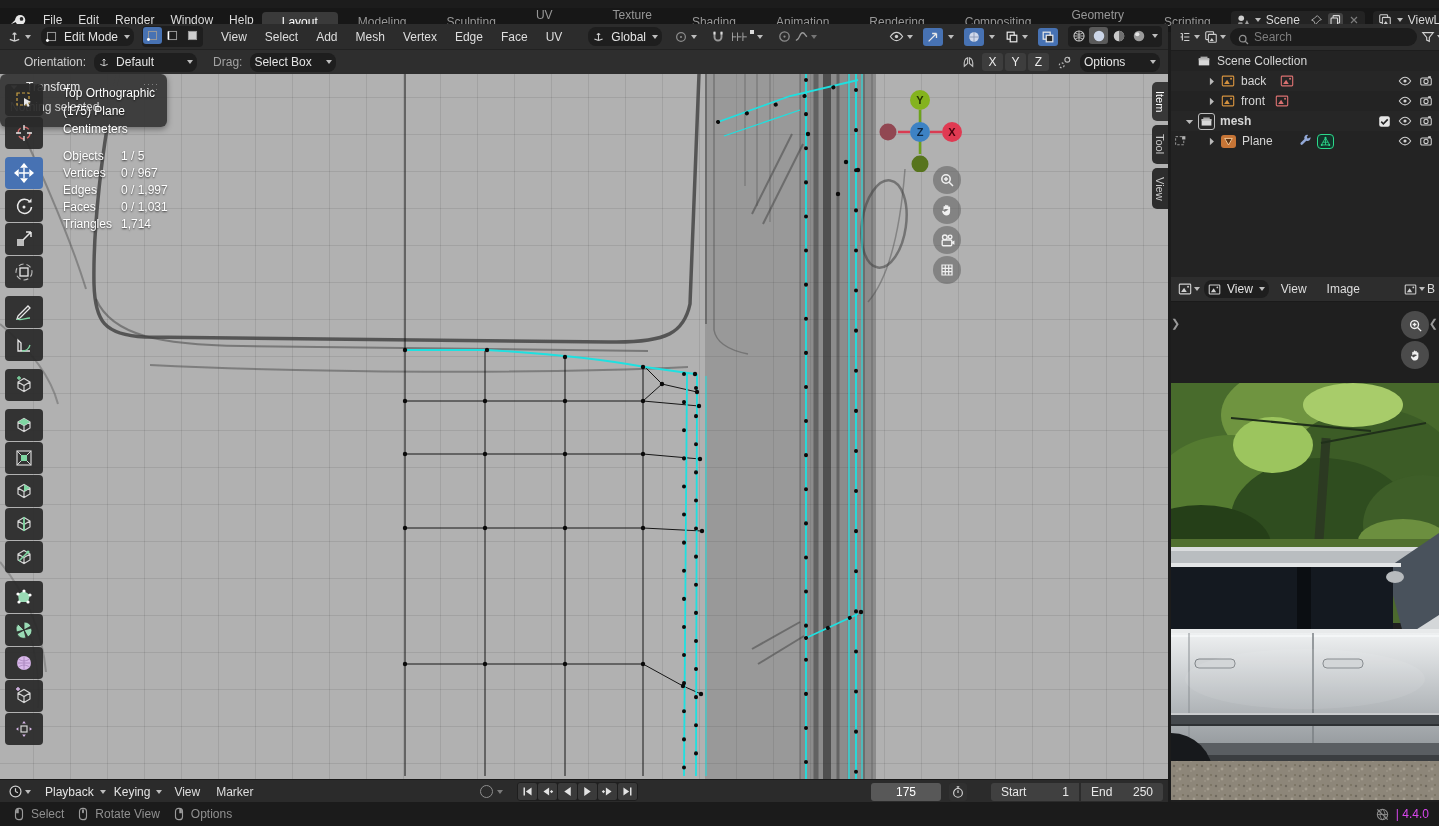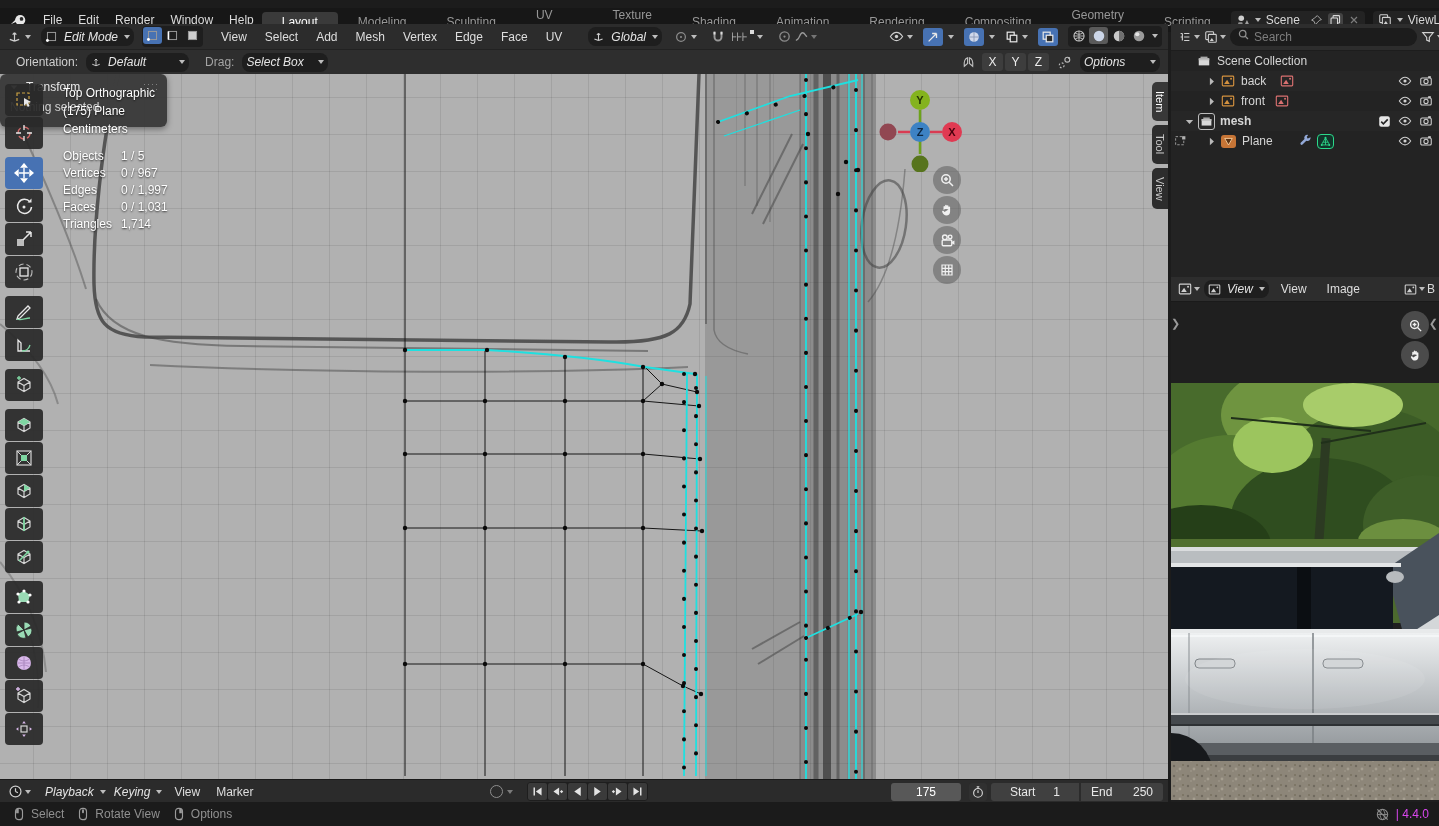--- a/index.html
+++ b/index.html
@@ -9,21 +9,21 @@
   .row{display:flex;align-items:center;}
   .grow{flex:1;}
   svg.ic{display:block;}
   
   #topbar{left:0;top:8px;width:1439px;height:24px;background:#171717;display:flex;align-items:center;}
   .menu{padding:0 8px;height:24px;display:flex;align-items:center;color:#dcdcdc;cursor:default;}
   .wtab{padding:0 20px;height:20px;margin-top:4px;display:flex;align-items:center;color:#979797;border-radius:4px 4px 0 0;}
   .wtab.active{background:#3a3a3a;color:#fdfdfd;}
   .idwidget{display:flex;align-items:center;gap:5px;background:#232323;border-radius:4px;height:19px;padding:0 5px;}
   
-  .dd{background:#1e1e1e;border-radius:8px;display:flex;align-items:center;gap:6px;padding:0 4px;height:19px;color:#e4e4e4;font-style:italic;}
+  .dd{background:#1e1e1e;border-radius:8px;display:flex;align-items:center;gap:6px;padding:0 4px;height:19px;color:#e4e4e4;}
   .cv{width:0;height:0;border-left:3.5px solid transparent;border-right:3.5px solid transparent;border-top:4.5px solid #bdbdbd;}
   .btn{background:#3d3d3d;border-radius:3px;height:18px;display:flex;align-items:center;justify-content:center;color:#ececec;}
   
   #vpheader{left:0;top:24px;width:1168px;height:25px;background:#2c2c2c;border-bottom:1px solid #222;display:flex;align-items:center;gap:2px;}
   #toolsettings{left:0;top:50px;width:1168px;height:24px;background:#2e2e2e;border-bottom:1px solid #222;display:flex;align-items:center;}
   #vpcanvas{left:0;top:74px;width:1168px;height:766px;background-color:#b1b1b1;
     background-image:linear-gradient(rgba(0,0,0,.085) 1px,transparent 1px),linear-gradient(90deg,rgba(0,0,0,.085) 1px,transparent 1px);
     background-size:37px 37px;background-position:-4px -14px;overflow:hidden;}
   .modegrp{background:#1e1e1e;border-radius:4px;display:flex;height:19px;padding:1px;gap:1px;}
   .modebtn{width:19px;height:17px;border-radius:3px;display:flex;align-items:center;justify-content:center;}
@@ -453,21 +453,21 @@
             <use href="#s-rend"></use>
           </svg>
         </span>
       <span class="modebtn" style="width:12px">
           <span class="cv"></span>
         </span>
     </div>
   </div>
 
   <div id="toolsettings" class="abs">
-    <span style="margin-left:16px;color:#cfcfcf">Orientation:</span>
+    <span style="margin-left:24px;color:#cfcfcf">Orientation:</span>
     <div class="dd" style="margin-left:8px;width:95px">
       <svg class="ic" width="12" height="12">
           <use href="#s-axes"></use>
         </svg>
       <span>Default</span>
         <span class="grow"></span>
         <span class="cv"></span>
     </div>
     <span style="margin-left:16px;color:#a3a3a3">Drag:</span>
     <div class="dd" style="margin-left:8px;width:78px">
@@ -791,21 +791,21 @@
             <use href="#s-list"></use>
           </svg>
           <span class="cv"></span>
         </span>
       <span class="row" style="gap:2px">
           <svg class="ic" width="14" height="14" style="color:#d0d0d0">
             <use href="#s-layers"></use>
           </svg>
           <span class="cv"></span>
         </span>
-      <span style="position:relative;flex:1;display:flex;align-items:flex-start">
+      <span style="position:relative;flex:1;display:flex;align-items:flex-end">
         <svg class="ic" width="13" height="13" style="position:absolute;left:7px">
             <use href="#s-search"></use>
           </svg>
         <input class="search" placeholder="Search" style="">
       </span>
       <span class="row" style="gap:2px;margin-right:2px">
           <svg class="ic" width="14" height="14">
             <use href="#s-funnel"></use>
           </svg>
           <span class="cv"></span>
@@ -1078,21 +1078,21 @@
           </svg>
         </span>
     </div>
     <div class="grow" style="max-width:230px"></div>
     <div class="framefield">175</div>
     <span class="row" style="margin:0 4px 0 8px;background:#303030;border-radius:3px;padding:2px">
       <svg class="ic" width="14" height="14">
           <use href="#s-stopw"></use>
         </svg>
     </span>
-    <div class="rangefield" style="border-radius:3px 0 0 3px;margin-left:0;width:68px;justify-content:center">
+    <div class="rangefield" style="border-radius:3px 0 0 3px;margin-left:20px;width:68px;justify-content:space-between">
       <span>Start</span>
         <span>1</span>
     </div>
     <div class="rangefield" style="border-radius:0 3px 3px 0;margin:0 5px 0 2px;width:62px;justify-content:space-between">
       <span>End</span>
         <span>250</span>
     </div>
   </div>
 
   <div id="statusbar" class="abs">

